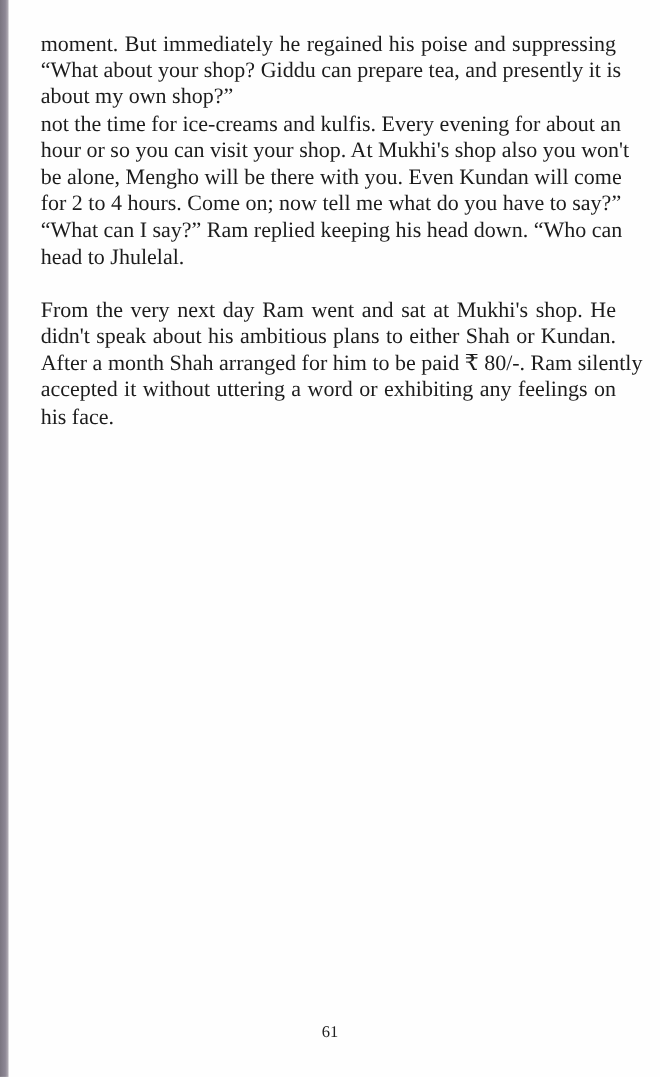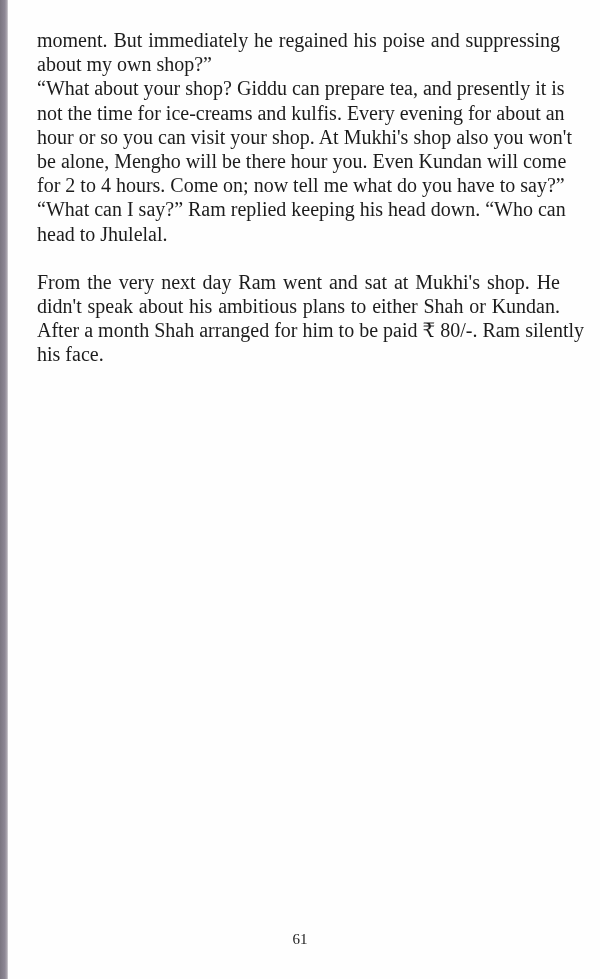--- a/index.html
+++ b/index.html
@@ -39,31 +39,32 @@
     }
   </style>
 </head>
 <body>
 
 <div class="binding-edge"></div>
 
 <div class="page-text">
   <p class="paragraph">
     <span class="line">moment. But immediately he regained his poise and suppressing</span>
+    <span class="line">“What about your shop? Giddu can prepare tea, and presently it is</span>
     <span class="line last">about my own shop?”</span>
-    <span class="line">“What about your shop? Giddu can prepare tea, and presently it is</span>
     <span class="line">not the time for ice-creams and kulfis. Every evening for about an</span>
     <span class="line">hour or so you can visit your shop. At Mukhi's shop also you won't</span>
-    <span class="line">be alone, Mengho will be there hour you. Even Kundan will come</span>
+    <span class="line">be alone, Mengho will be there with you. Even Kundan will come</span>
     <span class="line last">for 2 to 4 hours. Come on; now tell me what do you have to say?”</span>
     <span class="line">“What can I say?” Ram replied keeping his head down. “Who can</span>
     <span class="line last">head to Jhulelal.</span>
   </p>
   <div class="gap"></div>
   <p class="paragraph">
     <span class="line">From the very next day Ram went and sat at Mukhi's shop. He</span>
     <span class="line">didn't speak about his ambitious plans to either Shah or Kundan.</span>
     <span class="line">After a month Shah arranged for him to be paid ₹ 80/-. Ram silently</span>
+    <span class="line">accepted it without uttering a word or exhibiting any feelings on</span>
     <span class="line last">his face.</span>
   </p>
 </div>
 
 <div class="page-number">61</div>
 
 </body></html>

